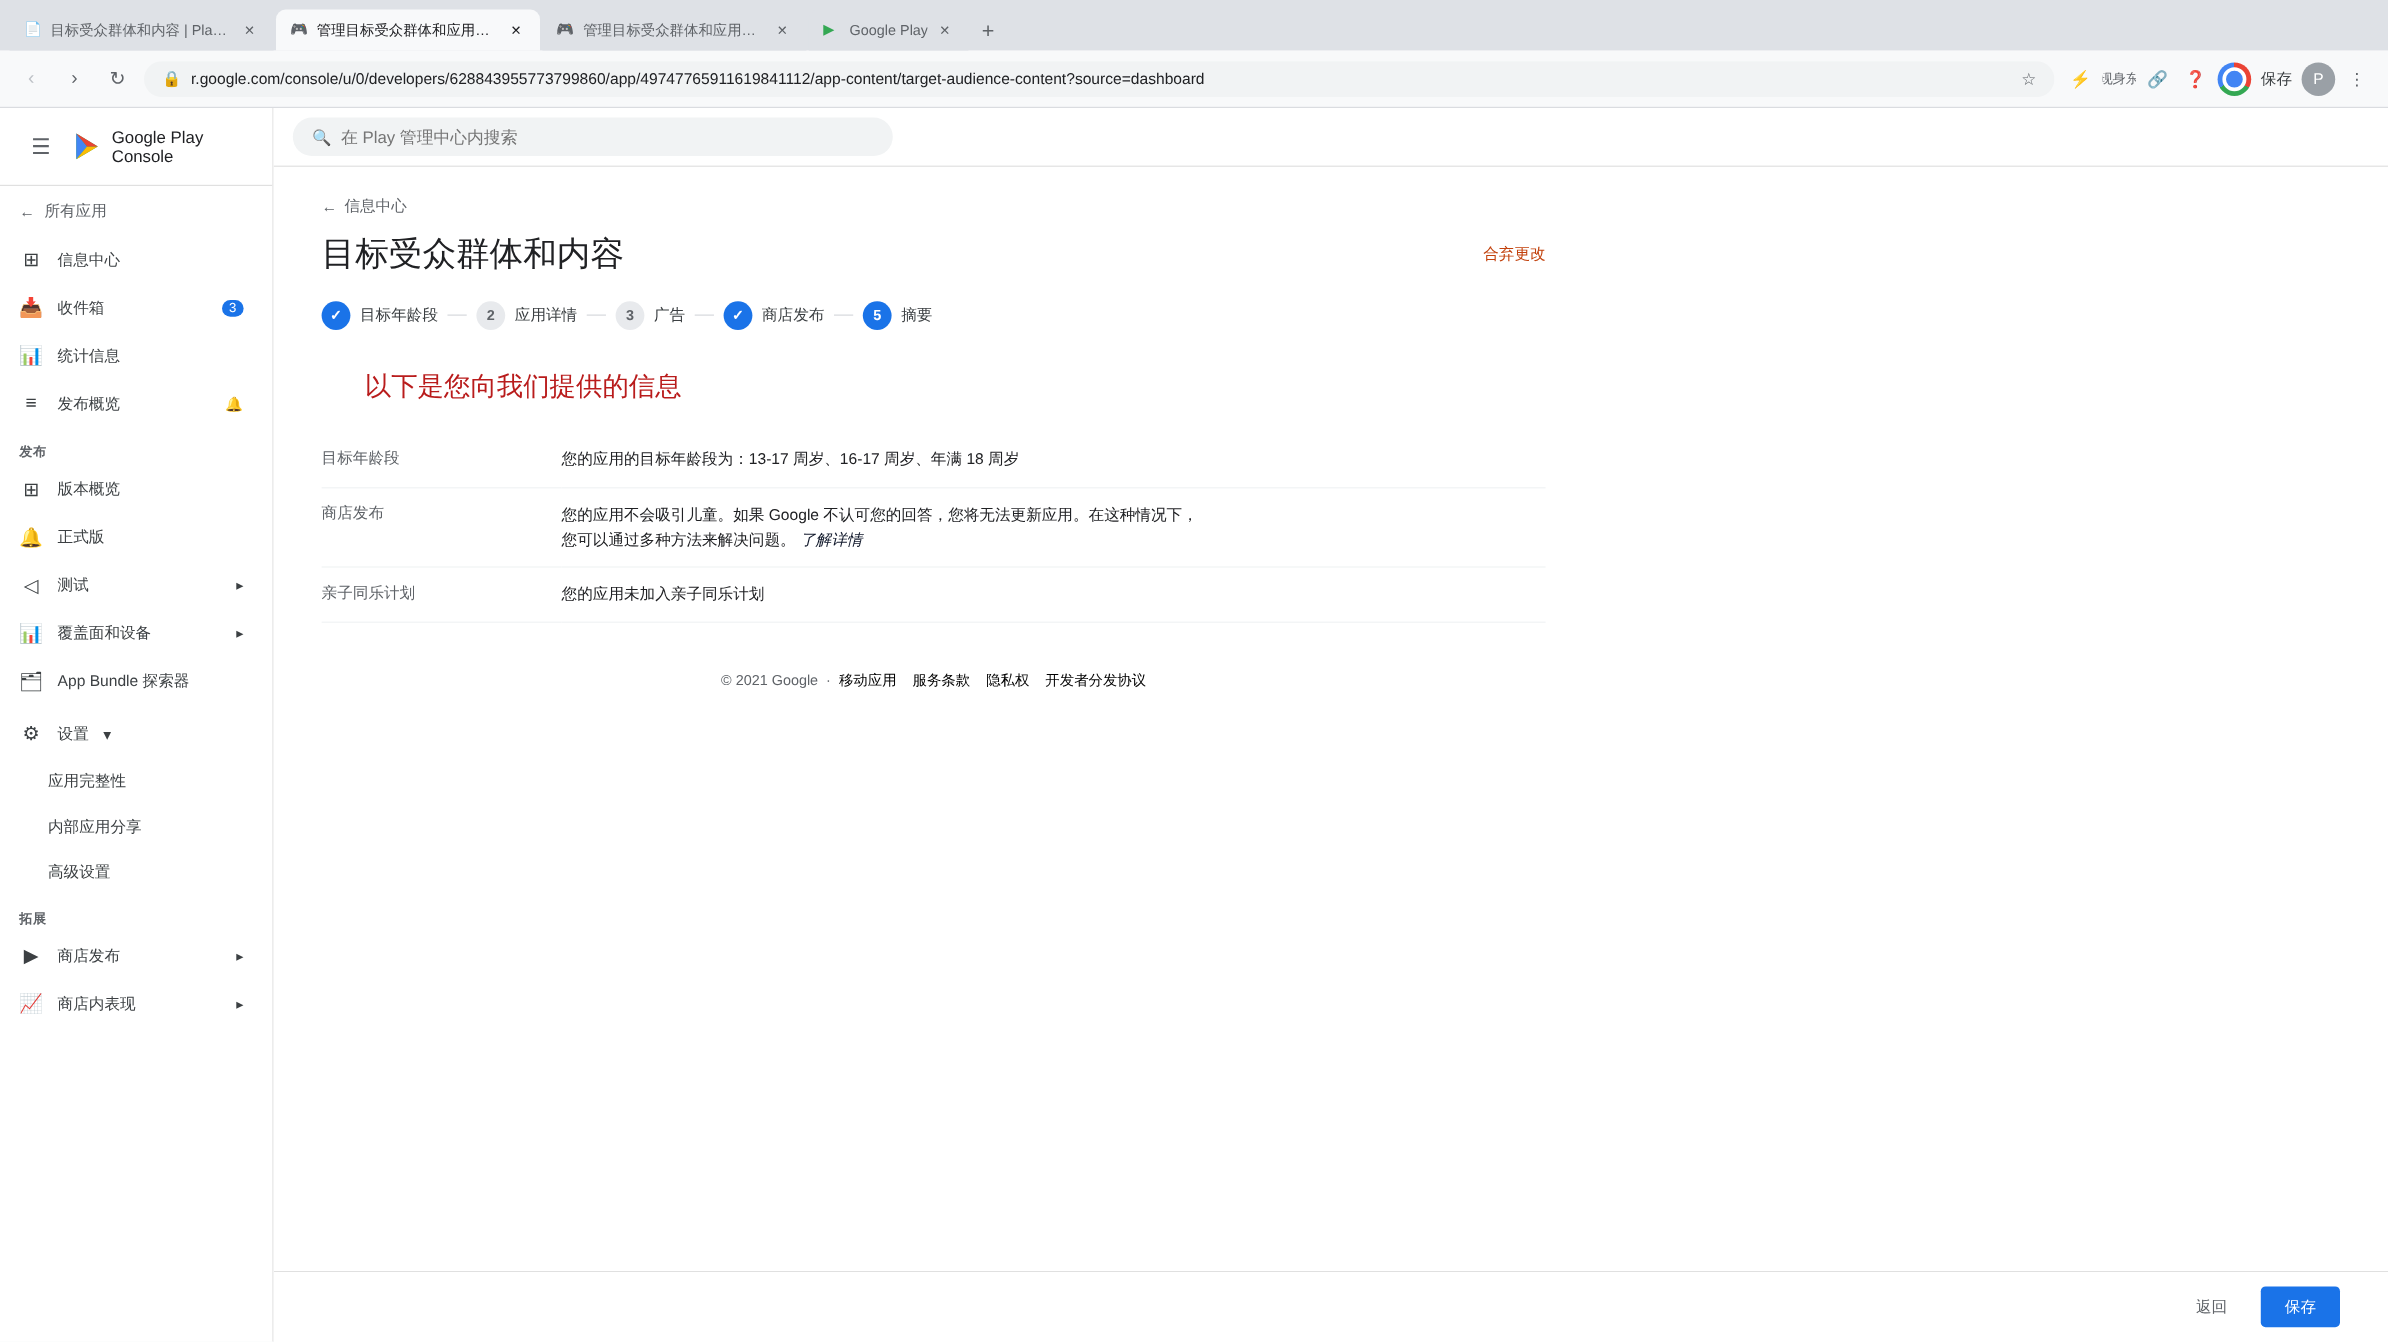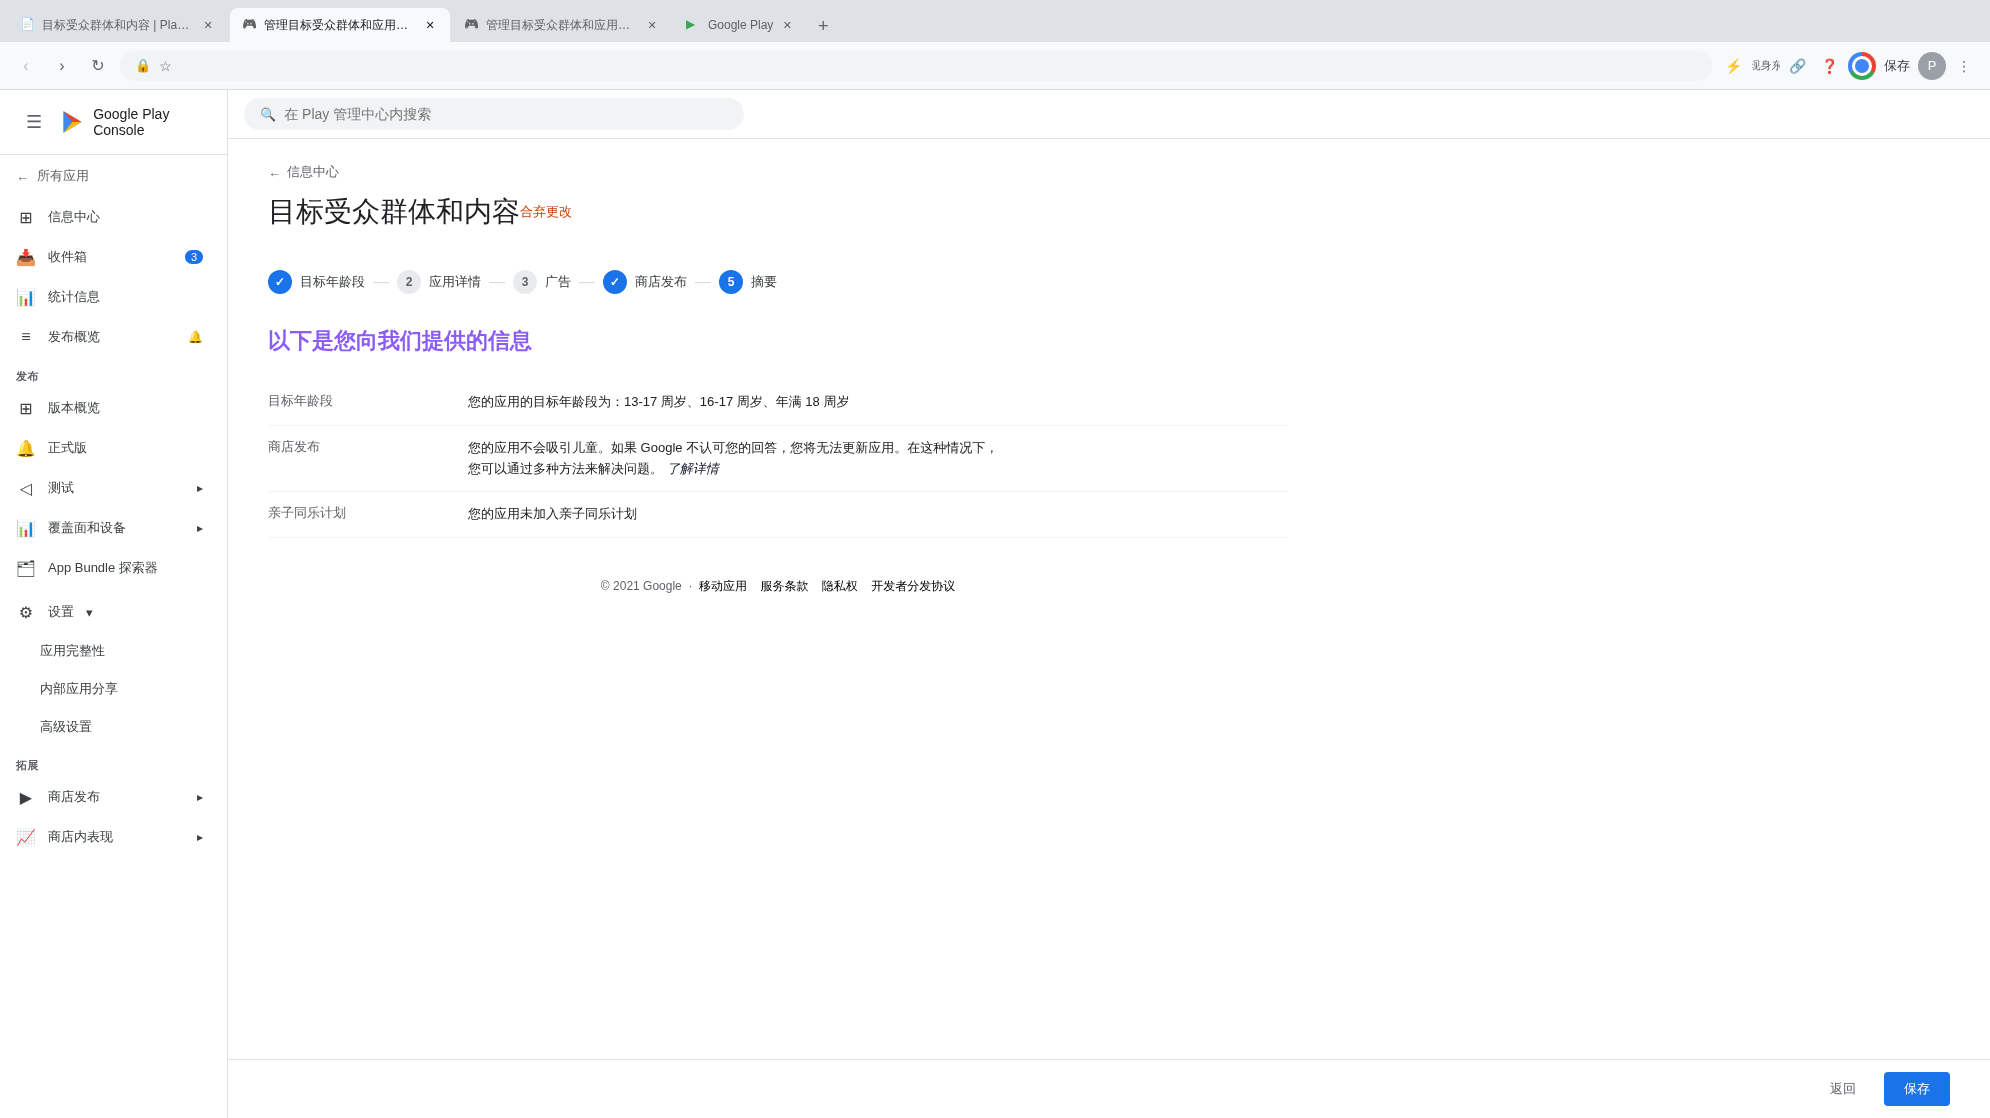--- a/index.html
+++ b/index.html
@@ -43,36 +43,36 @@
     .sidebar-item.sub { padding-left: 40px; }
     .sidebar-item.has-arrow::after { content: '▸'; margin-left: auto; font-size: 12px; }
     .sidebar-item.expanded::after { content: '▾'; }
 
     
     .main-content { flex: 1; overflow-y: auto; background: #fff; }
     .main-inner { padding: 24px 40px; max-width: 1100px; }
 
     .breadcrumb { display: flex; align-items: center; gap: 6px; color: #5f6368; font-size: 13px; margin-bottom: 12px; }
 
-    .page-header { display: flex; align-items: center; margin-bottom: 39px; }
+    .page-header { display: flex; align-items: center; justify-content: space-between; margin-bottom: 20px; }
     .page-title { font-size: 28px; font-weight: 400; color: #202124; }
     .discard-btn { font-size: 13px; color: #c2410c; cursor: pointer; }
 
     
     .steps { display: flex; align-items: center; gap: 0; margin-bottom: 32px; }
     .step { display: flex; align-items: center; gap: 8px; }
     .step-circle { width: 24px; height: 24px; border-radius: 50%; display: flex; align-items: center; justify-content: center; font-size: 12px; font-weight: 600; flex-shrink: 0; }
     .step-circle.done { background: #1a73e8; color: white; }
     .step-circle.active { background: #1a73e8; color: white; }
     .step-circle.inactive { background: #e8eaed; color: #5f6368; }
     .step-label { font-size: 13px; color: #3c4043; }
     .step-separator { color: #dadce0; margin: 0 8px; font-size: 16px; }
 
     
-    .section-title { font-size: 22px; font-weight: 700; color: #8b5cf6; margin-bottom: 24px; }
+    .section-title { font-size: 22px; font-weight: 400; color: #b91c1c; margin-bottom: 24px; margin-left: 36px; }
 
     .info-table { width: 100%; border-collapse: collapse; }
     .info-table td { padding: 12px 0; vertical-align: top; border-bottom: 1px solid #f1f3f4; }
     .info-table td:first-child { width: 200px; color: #5f6368; font-size: 13px; padding-right: 24px; }
     .info-table td:last-child { color: #202124; font-size: 13px; line-height: 1.6; }
     .info-table a { color: #0f172a; text-decoration: none; font-style: italic; }
 
     
     .page-footer { text-align: center; padding: 40px 20px 20px; color: #5f6368; font-size: 12px; }
     .page-footer a { color: #000000; text-decoration: none; }
@@ -114,20 +114,21 @@
     </div>
     <div class="tab-add">+</div>
   </div>
 
   <div class="address-bar">
     <button class="nav-btn disabled">‹</button>
     <button class="nav-btn">›</button>
     <button class="nav-btn">↻</button>
     <div class="url-bar">
       <span class="url-lock">🔒</span>
+      <span class="url-text">r.google.com/console/u/0/developers/628843955773799860/app/49747765911619841112/app-content/target-audience-content?source=dashboard</span>
       <span style="color:#5f6368; font-size:14px;">☆</span>
     </div>
     <div class="toolbar-right">
       <div class="toolbar-btn">⚡</div>
       <div class="toolbar-btn" style="font-size:11px; color:#5f6368; max-width:120px; overflow:hidden; text-overflow:ellipsis; white-space:nowrap;">京牌车现身东京街头</div>
       <div class="toolbar-btn">🔗</div>
       <div class="toolbar-btn">❓</div>
       <div class="chrome-icon"></div>
       <div style="font-size:13px; color:#3c4043; padding: 0 4px;">保存</div>
       <div class="toolbar-btn" style="width:28px; height:28px; border-radius:50%; background:#9aa0a6; color:white; font-size:13px; display:flex; align-items:center; justify-content:center;">P</div>

